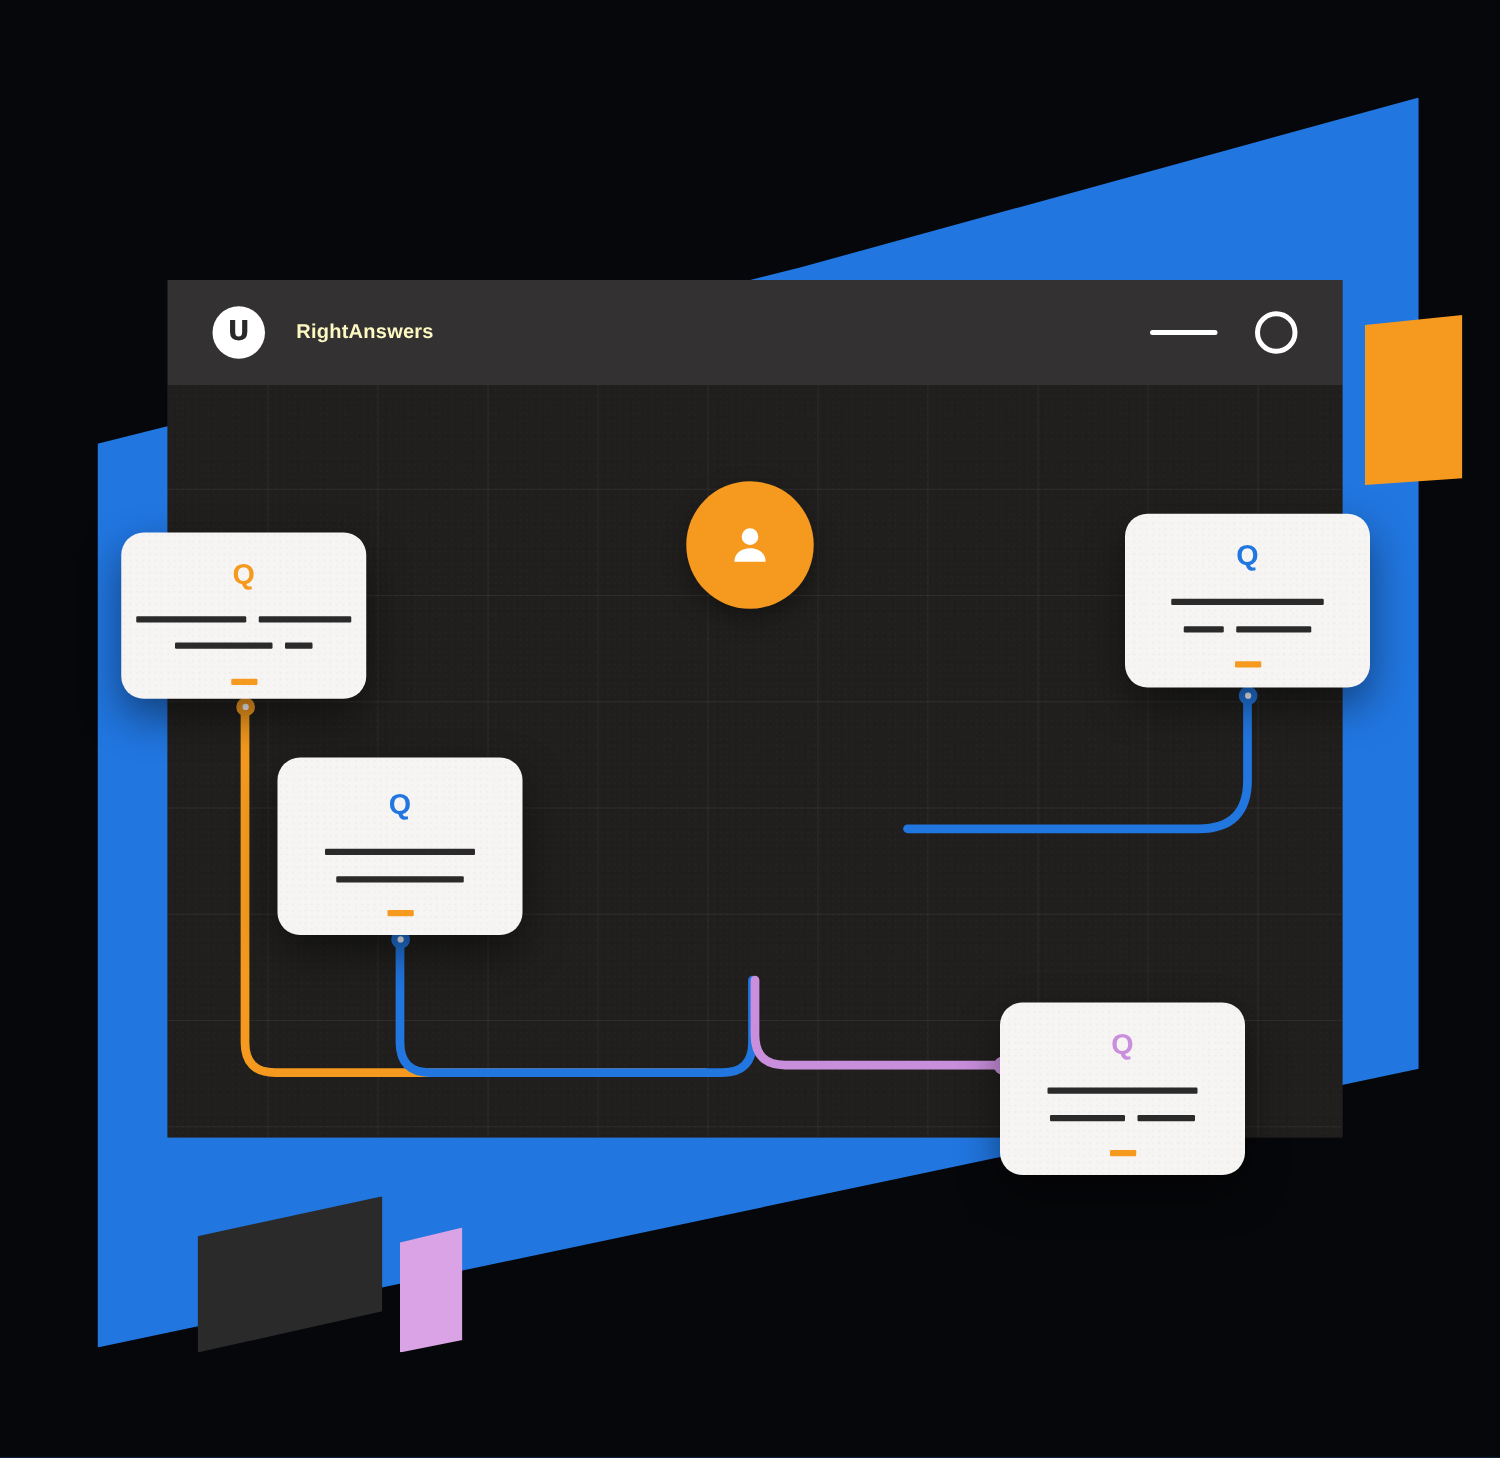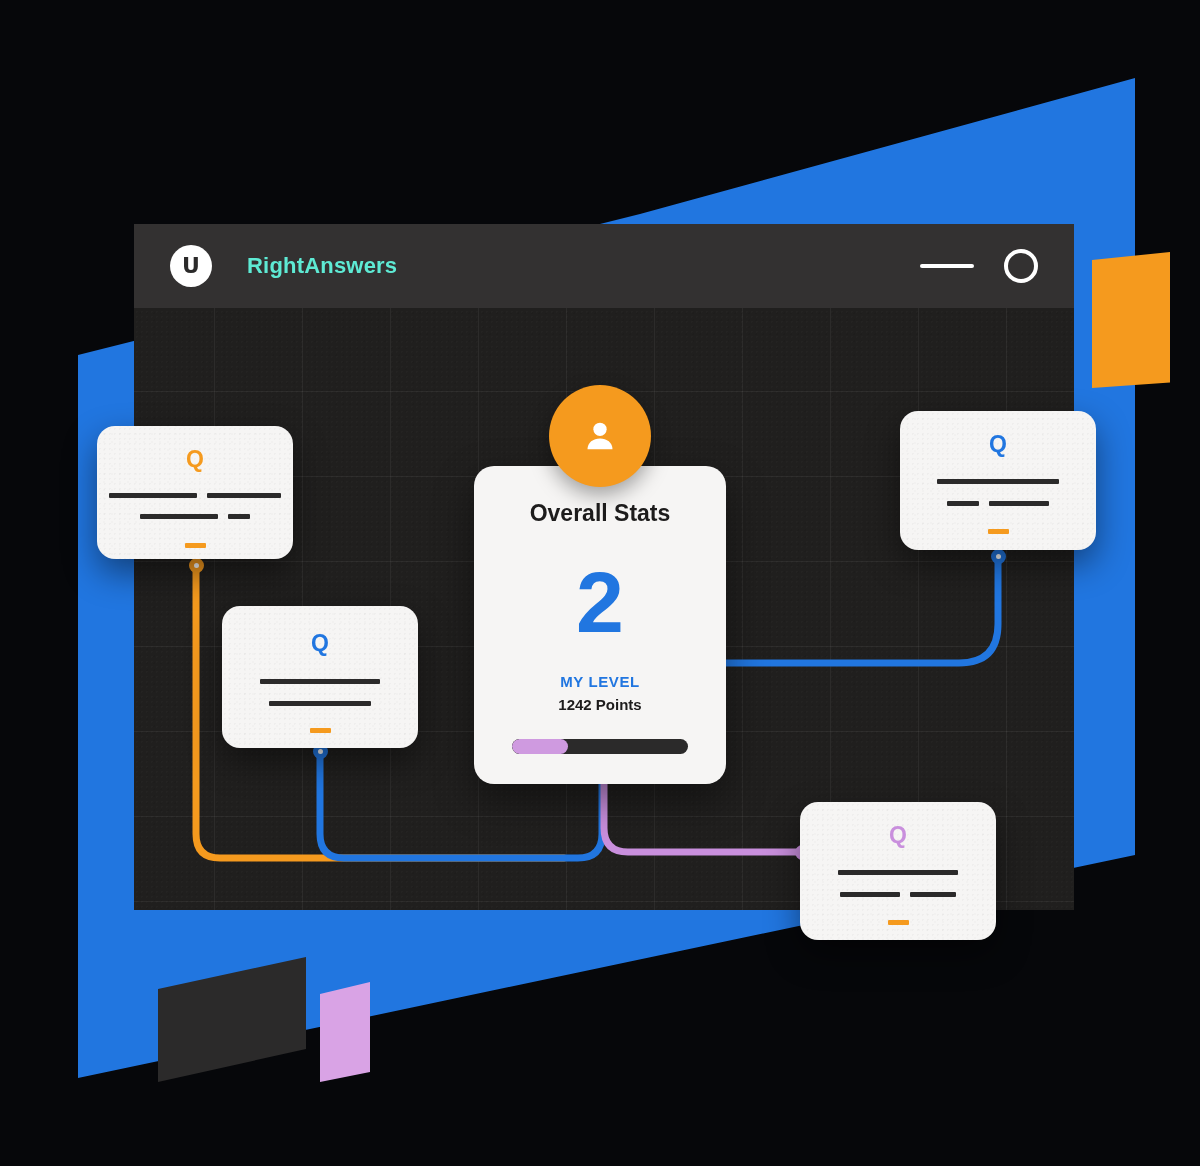--- a/index.html
+++ b/index.html
@@ -63,21 +63,21 @@
   }
   .logo-circle{
     width:42px;height:42px;border-radius:50%;background:#fff;
     display:flex;align-items:center;justify-content:center;flex:0 0 auto;
   }
   .logo-glyph{
     font-size:22px;font-weight:bold;color:#2b2a2a;line-height:1;
     font-family:"DejaVu Sans",sans-serif;
   }
   .brand{
-    margin-left:35px;color:#5eead4;font-size:22px;font-weight:bold;letter-spacing:.2px;
+    margin-left:25px;color:#fef9c3;font-size:16px;font-weight:bold;letter-spacing:.2px;
   }
   .titlebar-right{margin-left:auto;display:flex;align-items:center;gap:30px;}
   .minimize-bar{width:54px;height:4px;background:#fff;border-radius:2px;}
   .avatar-ring{width:34px;height:34px;border-radius:50%;border:4px solid #fff;box-sizing:border-box;}
 
   
   .card{
     position:absolute;background:#f6f5f4;border-radius:18px;
     box-shadow:0 14px 34px rgba(0,0,0,.45);
     display:flex;flex-direction:column;align-items:center;
@@ -231,30 +231,20 @@
     <div class="bar-row" style="margin-top:23px;">
       <span class="bar" style="width:120px"></span>
     </div>
     <div class="bar-row" style="margin-top:17px;">
       <span class="bar" style="width:60px"></span>
       <span class="bar" style="width:46px"></span>
     </div>
     <div class="divider" style="margin-top:23px;"></div>
   </div>
 
-  <div class="stats-card">
-    <div class="tex"></div>
-    <div class="stats-title">Overall Stats</div>
-    <div class="stats-number">2</div>
-    <div class="stats-level">MY LEVEL</div>
-    <div class="stats-points">1242 Points</div>
-    <div class="progress-track">
-      <div class="progress-fill" id="progress-fill" style="width: 32%;"></div>
-    </div>
-  </div>
 
   <div class="avatar-badge">
     <svg width="40" height="40" viewBox="0 0 24 24">
       <circle cx="12" cy="8" r="4" fill="#ffffff"></circle>
       <path d="M4.5 20c0-4.1 3.4-6.5 7.5-6.5s7.5 2.4 7.5 6.5z" fill="#ffffff"></path>
     </svg>
   </div>
 
 </div>
 

